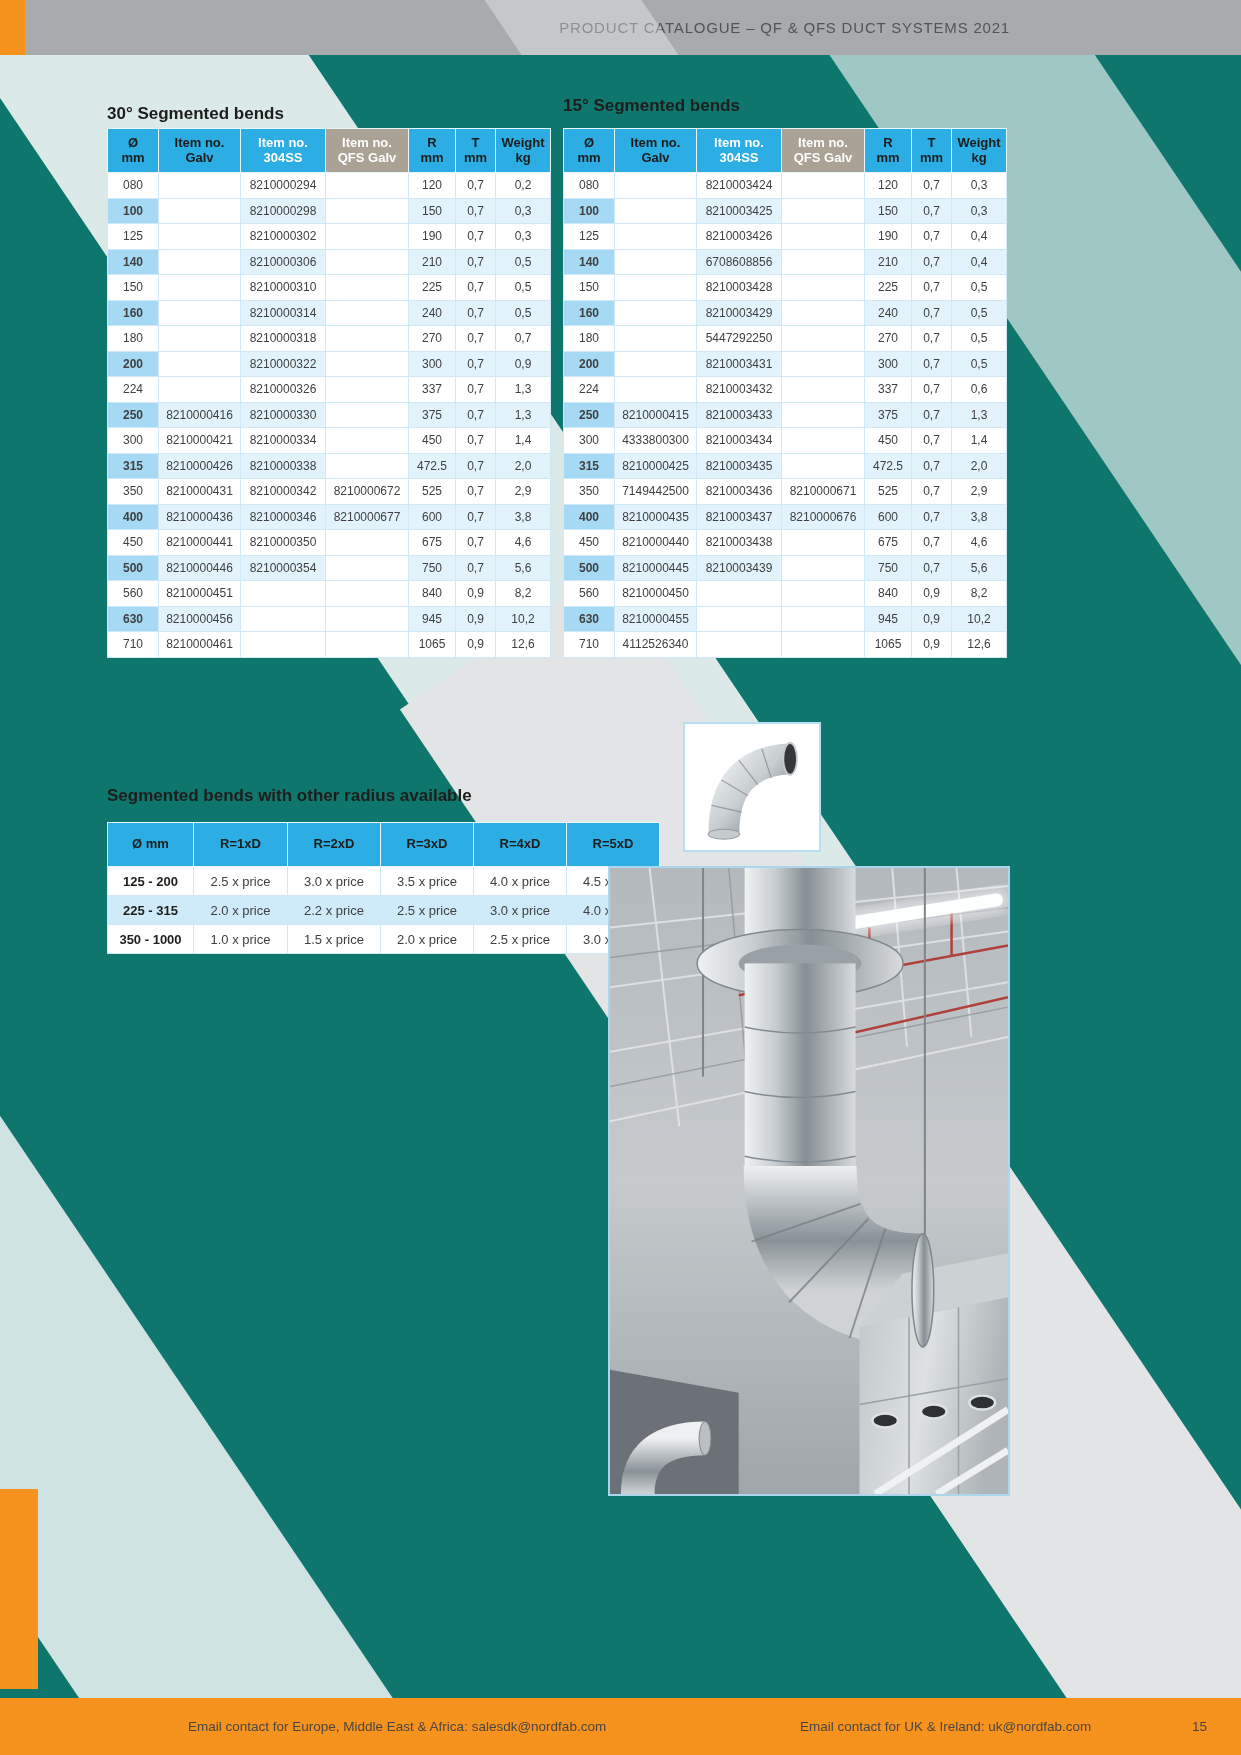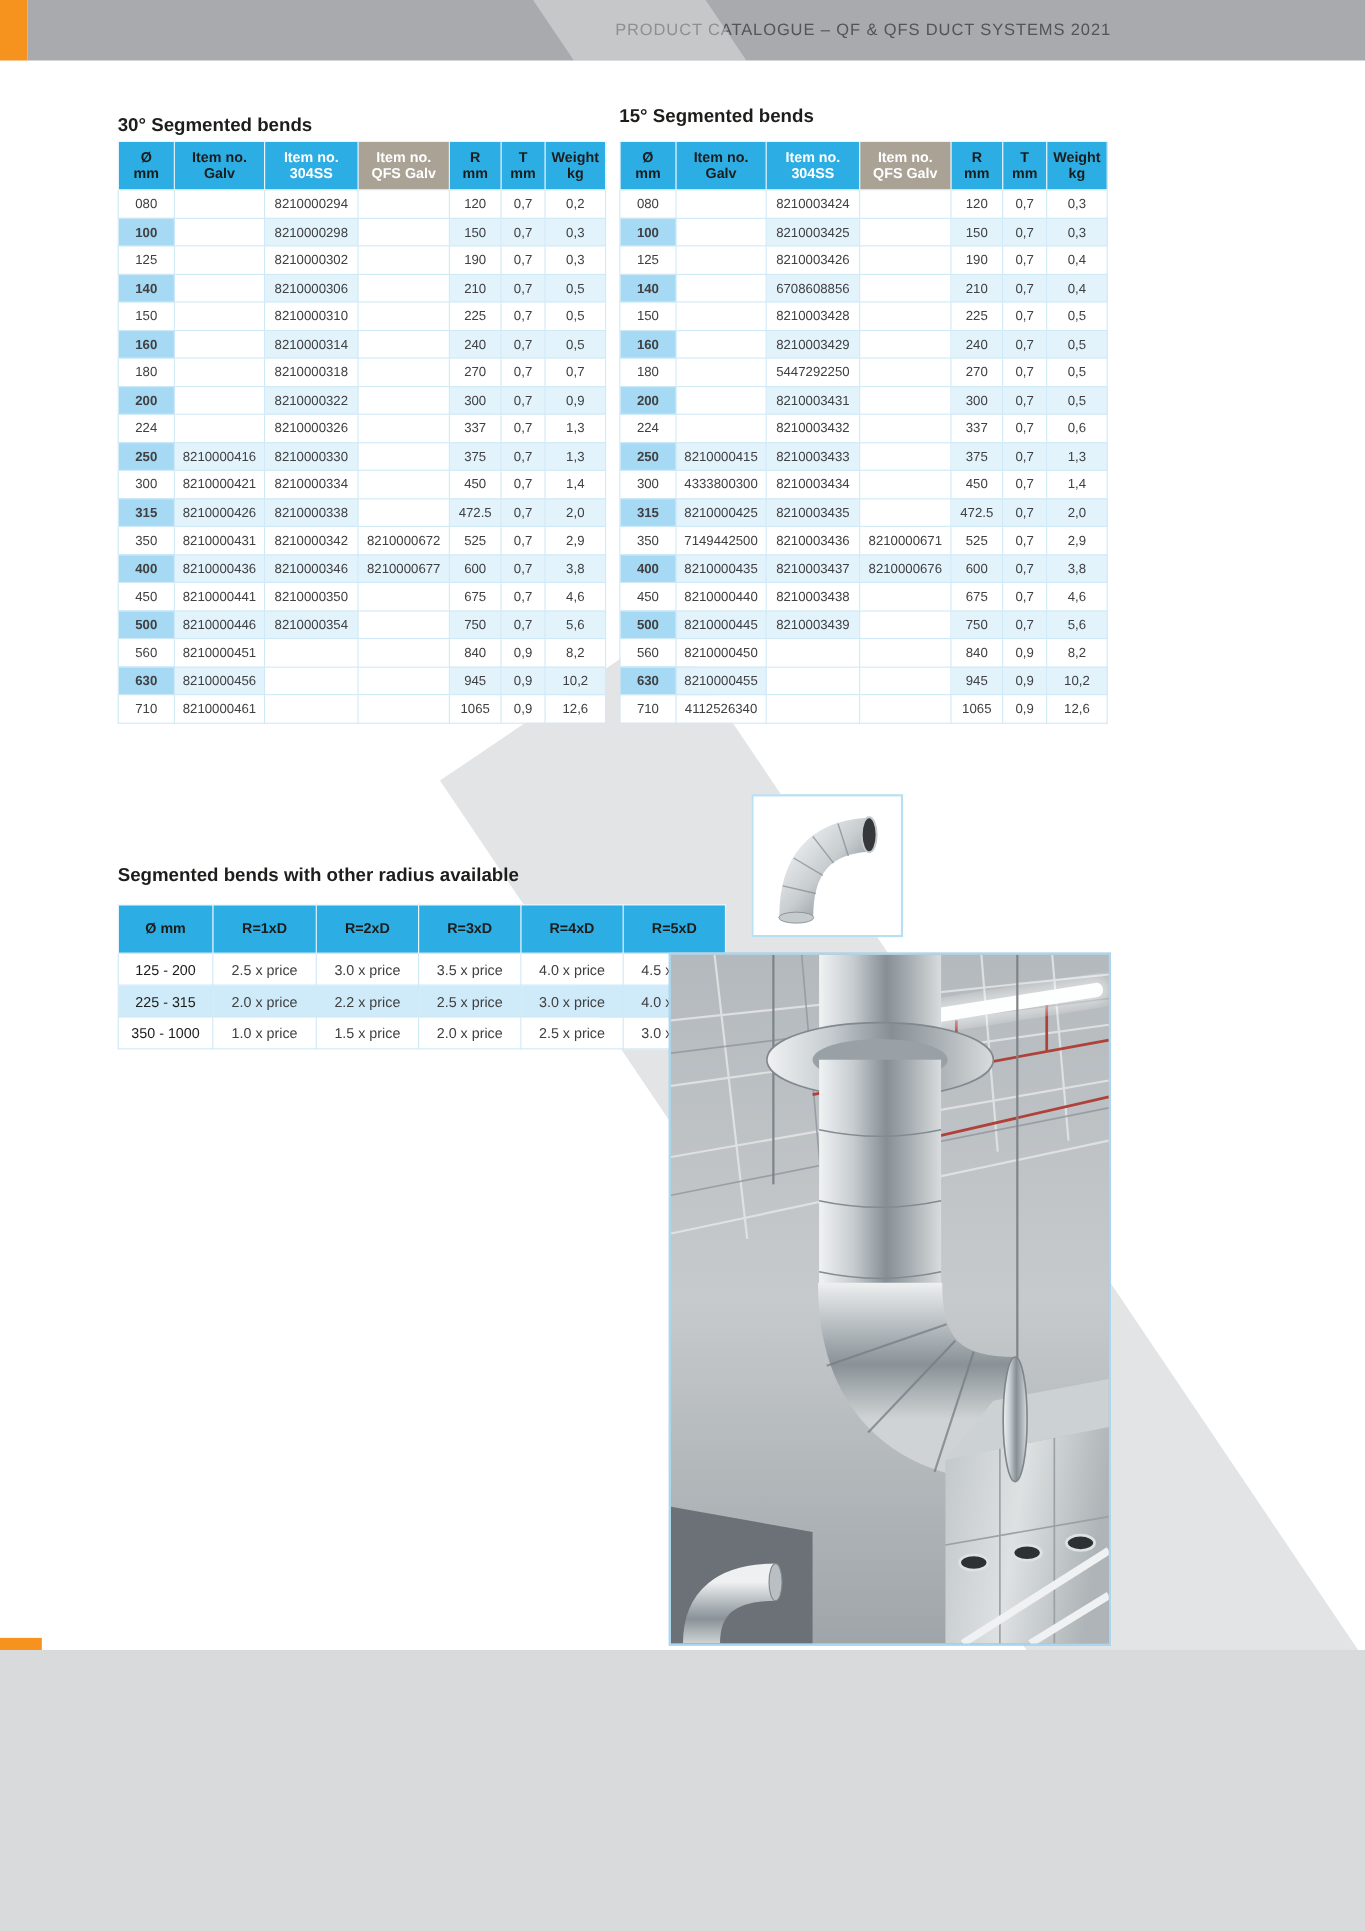--- a/index.html
+++ b/index.html
@@ -1,18 +1,18 @@
 <!DOCTYPE html>
 <html><head>
 <meta charset="utf-8">
 <style>
   * { margin:0; padding:0; box-sizing:border-box; }
   html,body { background:#d9dadb; font-family:"Liberation Sans", sans-serif; }
-  .page { position:relative; width:1241px; height:1500px; margin:0 auto;
-          background:#ffffff; overflow:hidden; }
+  .page { position:relative; width:1241px; height:1755px; margin:0 auto;
+          background:#0f766e; overflow:hidden; }
 
   
   .sw { position:absolute; z-index:0; pointer-events:none; }
   .sw-a { left:300px; top:-250px; width:280px; height:1500px; background:rgba(255,255,255,.85); transform:rotate(-34deg); }
   .sw-b { left:770px; top:520px; width:250px; height:1400px; background:#e2e4e6; transform:rotate(-34deg); }
   .sw-c { left:950px; top:-350px; width:220px; height:1100px; background:rgba(255,255,255,.6); transform:rotate(-34deg); }
   .sw-d { left:60px; top:880px; width:260px; height:1500px; background:rgba(255,255,255,.8); transform:rotate(-34deg); }
 
   
   .topbar { position:absolute; left:25px; top:0; right:0; height:55px; background:#a8aaad; z-index:2; overflow:hidden; }
@@ -37,21 +37,21 @@
        vertical-align:middle; border:1px solid #e9f6fc; padding:0 2px; }
   .hv-dark  { background:#2cade3; color:#1c1c1b; }
   .hv-white { background:#2cade3; color:#ffffff; }
   .hv-taupe { background:#a9a295; color:#ffffff; }
   td { height:25.5px; font-size:12px; color:#404042; text-align:center; vertical-align:middle;
        border:1px solid #cfe9f7; background:#fff; padding:0 2px; white-space:nowrap; }
   .host-rad td { height:29px; font-size:13px; }
   .tint        { background:#e2f3fb; }
   .tint-mid    { background:#cfeaf8; }
   .tint-strong { background:#a6daf4;font-weight:bold; }
-  .b           { font-weight:normal; color:#1d1d1b; }
+  .b           { font-weight:bold; color:#1d1d1b; }
 
   .thumb { position:absolute; left:683px; top:722px; width:138px; height:130px; background:#fff;
            border:2px solid #b9dff3; z-index:1; padding:4px; }
   .thumb svg { width:100%; height:100%; display:block; }
 
   .photo { position:absolute; left:608px; top:866px; width:402px; height:630px;
            border:2px solid #abd7ee; background:#b9bec2; z-index:1; }
   .photo svg { width:100%; height:100%; display:block; }
 
   .left-strip { position:absolute; left:0; top:1489px; width:38px; height:200px; background:#f6921e; z-index:1; }
@@ -697,14 +697,19 @@
       <ellipse cx="96" cy="574" rx="6" ry="17" fill="#b9bfc2" stroke="#7f868b"></ellipse>
       <g stroke="#eff1f2" stroke-width="7">
         <line x1="268" y1="630" x2="402" y2="545"></line>
           <line x1="330" y1="630" x2="402" y2="586"></line>
       </g>
     </svg>
   </div>
 
   <div class="left-strip"></div>
 
+  <div class="footer">
+    <span class="f-eu">Email contact for Europe, Middle East &amp; Africa: salesdk@nordfab.com</span>
+    <span class="f-uk">Email contact for UK &amp; Ireland: uk@nordfab.com</span>
+    <span class="f-page">15</span>
+  </div>
 
 </div>
 
 </body></html>

